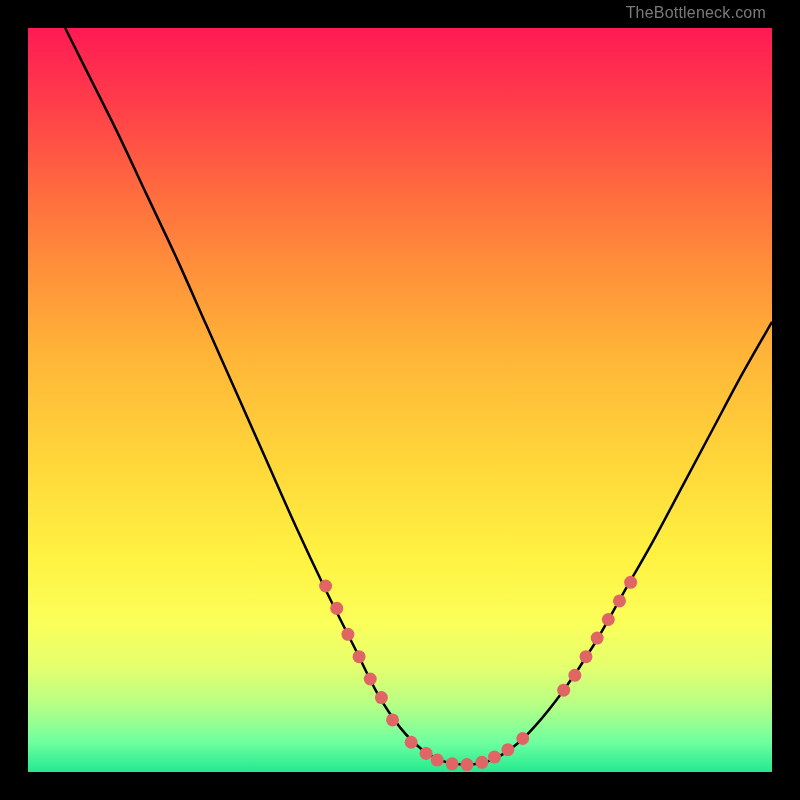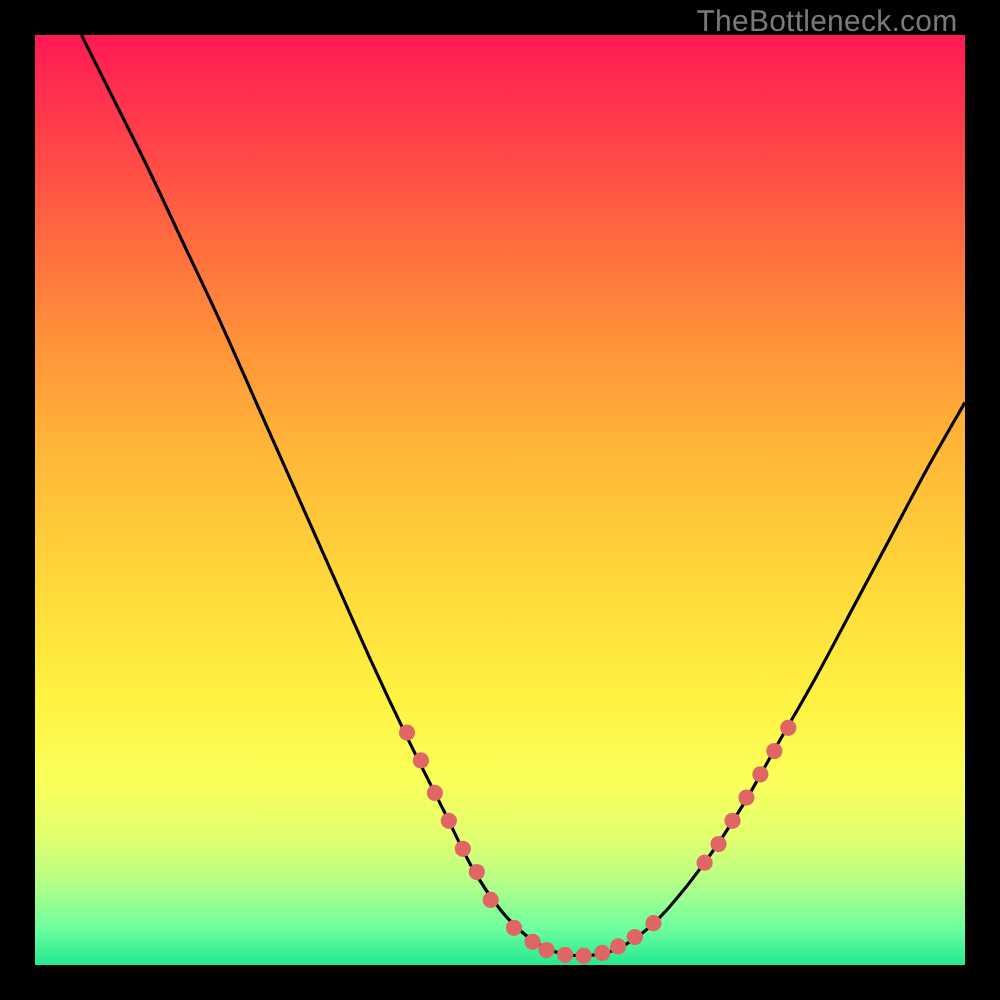--- a/index.html
+++ b/index.html
@@ -37,21 +37,21 @@
       #e3ff6e 86%,
       #b6ff86 91%,
       #6fffa0 96%,
       #23e98f 100%);
   }
   .attrib {
     position: absolute;
     right: 34px;
     top: 4px;
     color: #7a7a7a;
-    font-size: 24px;
+    font-size: 16px;
     font-weight: 500;
     letter-spacing: 0.2px;
   }
   svg.curve {
     position: absolute;
     left: 28px;
     top: 28px;
     width: 744px;
     height: 744px;
     overflow: visible;

